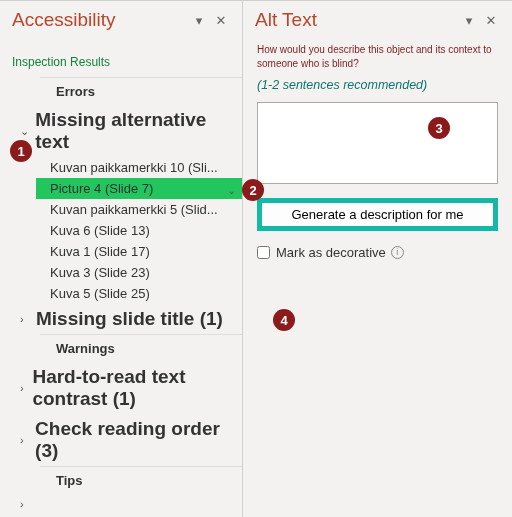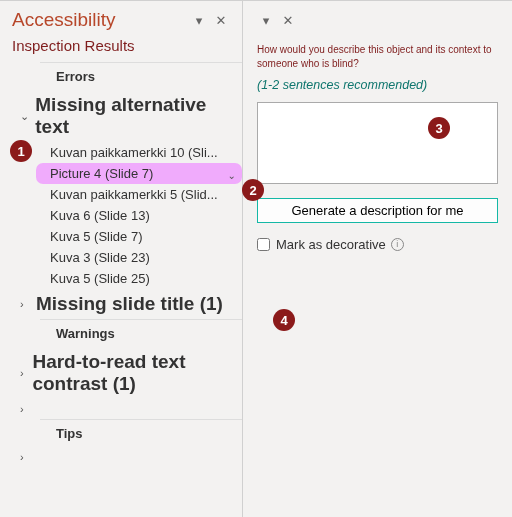--- a/index.html
+++ b/index.html
@@ -42,22 +42,23 @@
     height: 22px;
     display: flex;
     align-items: center;
     justify-content: center;
     color: #666;
     cursor: pointer;
     font-size: 13px;
   }
   .subhead {
     padding: 2px 12px 8px 12px;
-    font-size: 15px;
-    color: #7f1d1d;
+    font-size: 12px;
+    color: #15803d;
+    margin-top: 18px;
   }
   .section-label {
     font-weight: 600;
     font-size: 13px;
     color: #333;
     padding: 6px 0 6px 16px;
     border-top: 1px solid #ddd;
     margin-left: 40px;
   }
   .group {
@@ -80,21 +81,21 @@
     display: flex;
     align-items: flex-end;
     padding: 3px 22px 3px 14px;
     font-size: 13px;
     color: #333;
     cursor: pointer;
     position: relative;
     white-space: nowrap;
     overflow: hidden;
   }
-  .item.selected { background: #f0abfc; border-radius: 7px; }
+  .item.selected { background: #22c55e; }
   .item-chevron {
     position: absolute;
     right: 6px;
     font-size: 10px;
     color: #555;
   }
   .alt-desc {
     padding: 8px 14px 2px 14px;
     font-size: 10px;
     color: #7f1d1d;
@@ -114,21 +115,21 @@
     border: 1px solid #aaa;
     background: #fff;
     font-family: inherit;
     font-size: 13px;
     padding: 4px;
   }
   .gen-btn {
     margin: 14px 14px 0 14px;
     width: calc(100% - 28px);
     background: #fdfdfd;
-    border: 1px solid #14b8a6;
+    border: 5px solid #14b8a6;
     padding: 4px 0;
     font-size: 13px;
     cursor: pointer;
   }
   .deco-row {
     display: flex;
     align-items: center;
     padding: 14px 14px 0 14px;
     font-size: 13px;
   }
@@ -195,21 +196,21 @@
         <span>Picture 4  (Slide 7)</span>
         <span class="item-chevron">⌄</span>
       </div>
       <div class="item">
           <span>Kuvan paikkamerkki 5  (Slid...</span>
         </div>
       <div class="item">
           <span>Kuva 6  (Slide 13)</span>
         </div>
       <div class="item">
-          <span>Kuva 5  (Slide 7)</span>
+          <span>Kuva 1  (Slide 17)</span>
         </div>
       <div class="item">
           <span>Kuva 3  (Slide 23)</span>
         </div>
       <div class="item">
           <span>Kuva 5  (Slide 25)</span>
         </div>
     </div>
 
     <div class="group">
@@ -218,31 +219,33 @@
     </div>
 
     <div class="section-label">Warnings</div>
 
     <div class="group">
       <span class="arrow">›</span>
       <span class="group-label">Hard-to-read text contrast (1)</span>
     </div>
     <div class="group">
       <span class="arrow">›</span>
+      <span class="group-label">Check reading order (3)</span>
     </div>
 
     <div class="section-label">Tips</div>
 
     <div class="group">
       <span class="arrow">›</span>
     </div>
   </div>
 
   <div class="pane pane-right">
     <div class="pane-header">
+      <div class="pane-title">Alt Text</div>
       <div class="pane-ctrl">▾</div>
       <div class="pane-ctrl">✕</div>
     </div>
     <div class="alt-desc">How would you describe this object and its context to someone who is blind?</div>
     <div class="alt-hint">(1-2 sentences recommended)</div>
     <textarea class="alt-textarea" value="" style=""></textarea>
     <button class="gen-btn">Generate a description for me</button>
     <div class="deco-row">
       <input type="checkbox" style="">
       <span>Mark as decorative</span>

